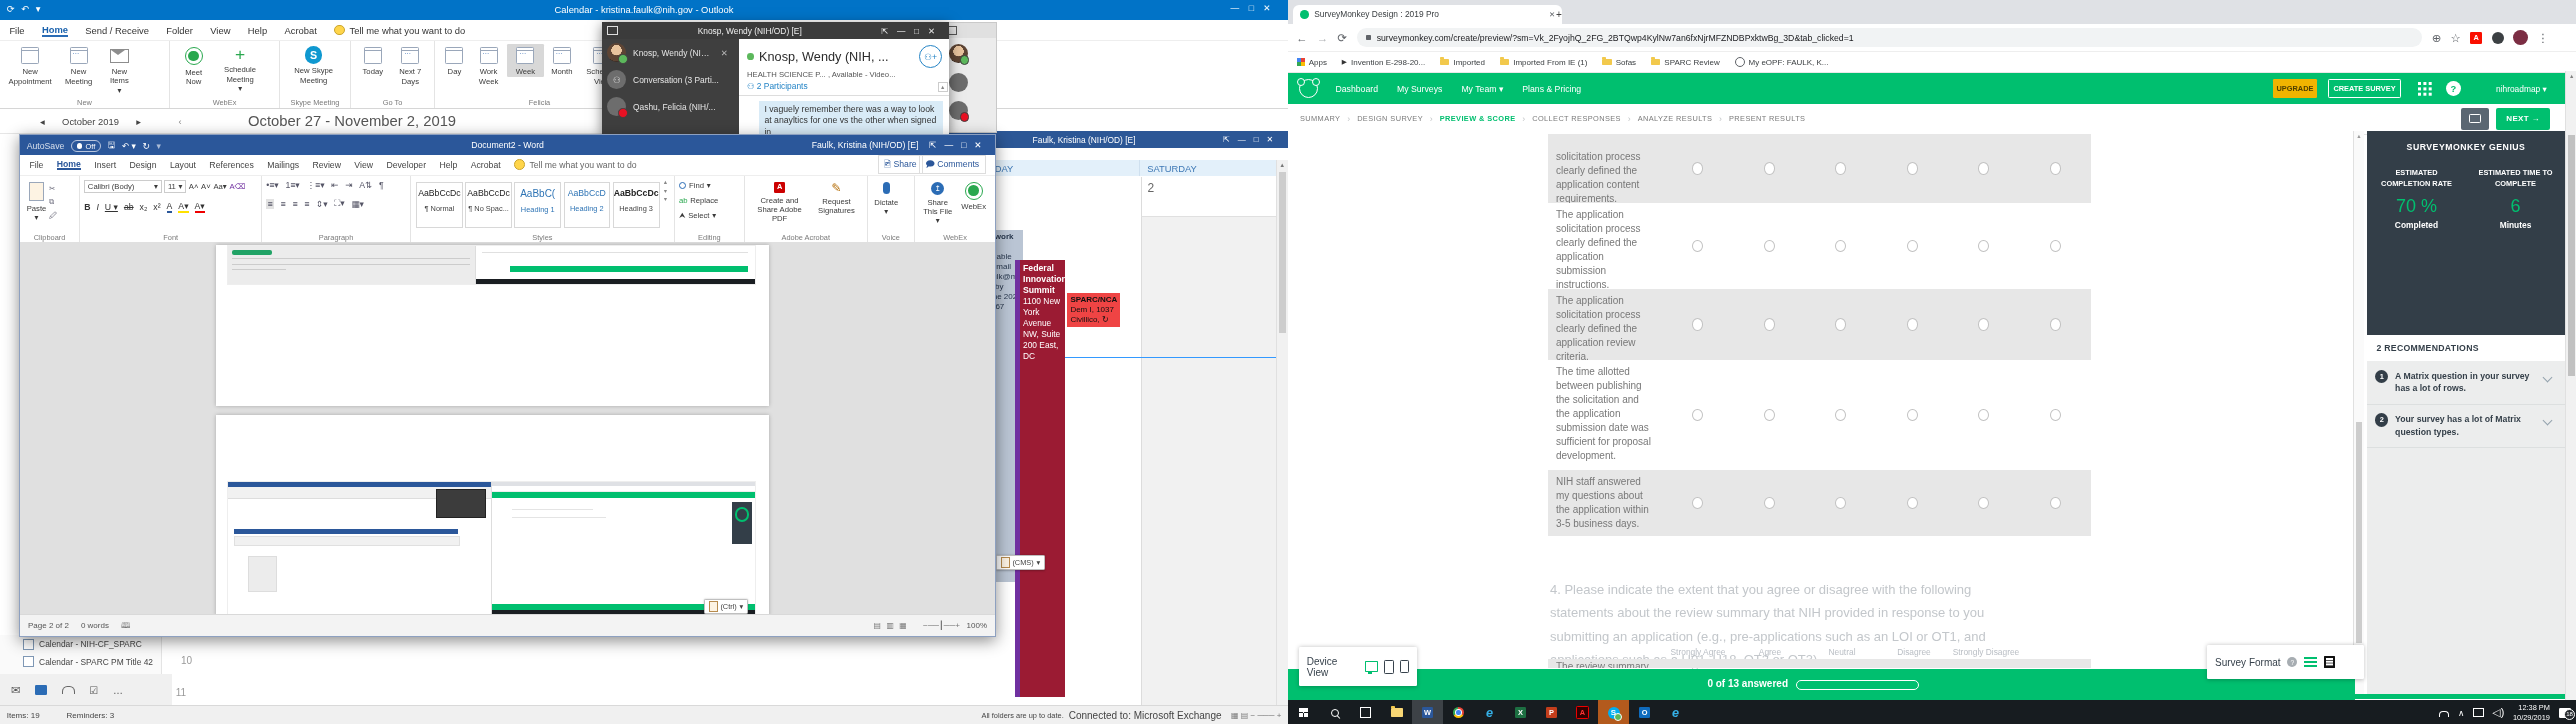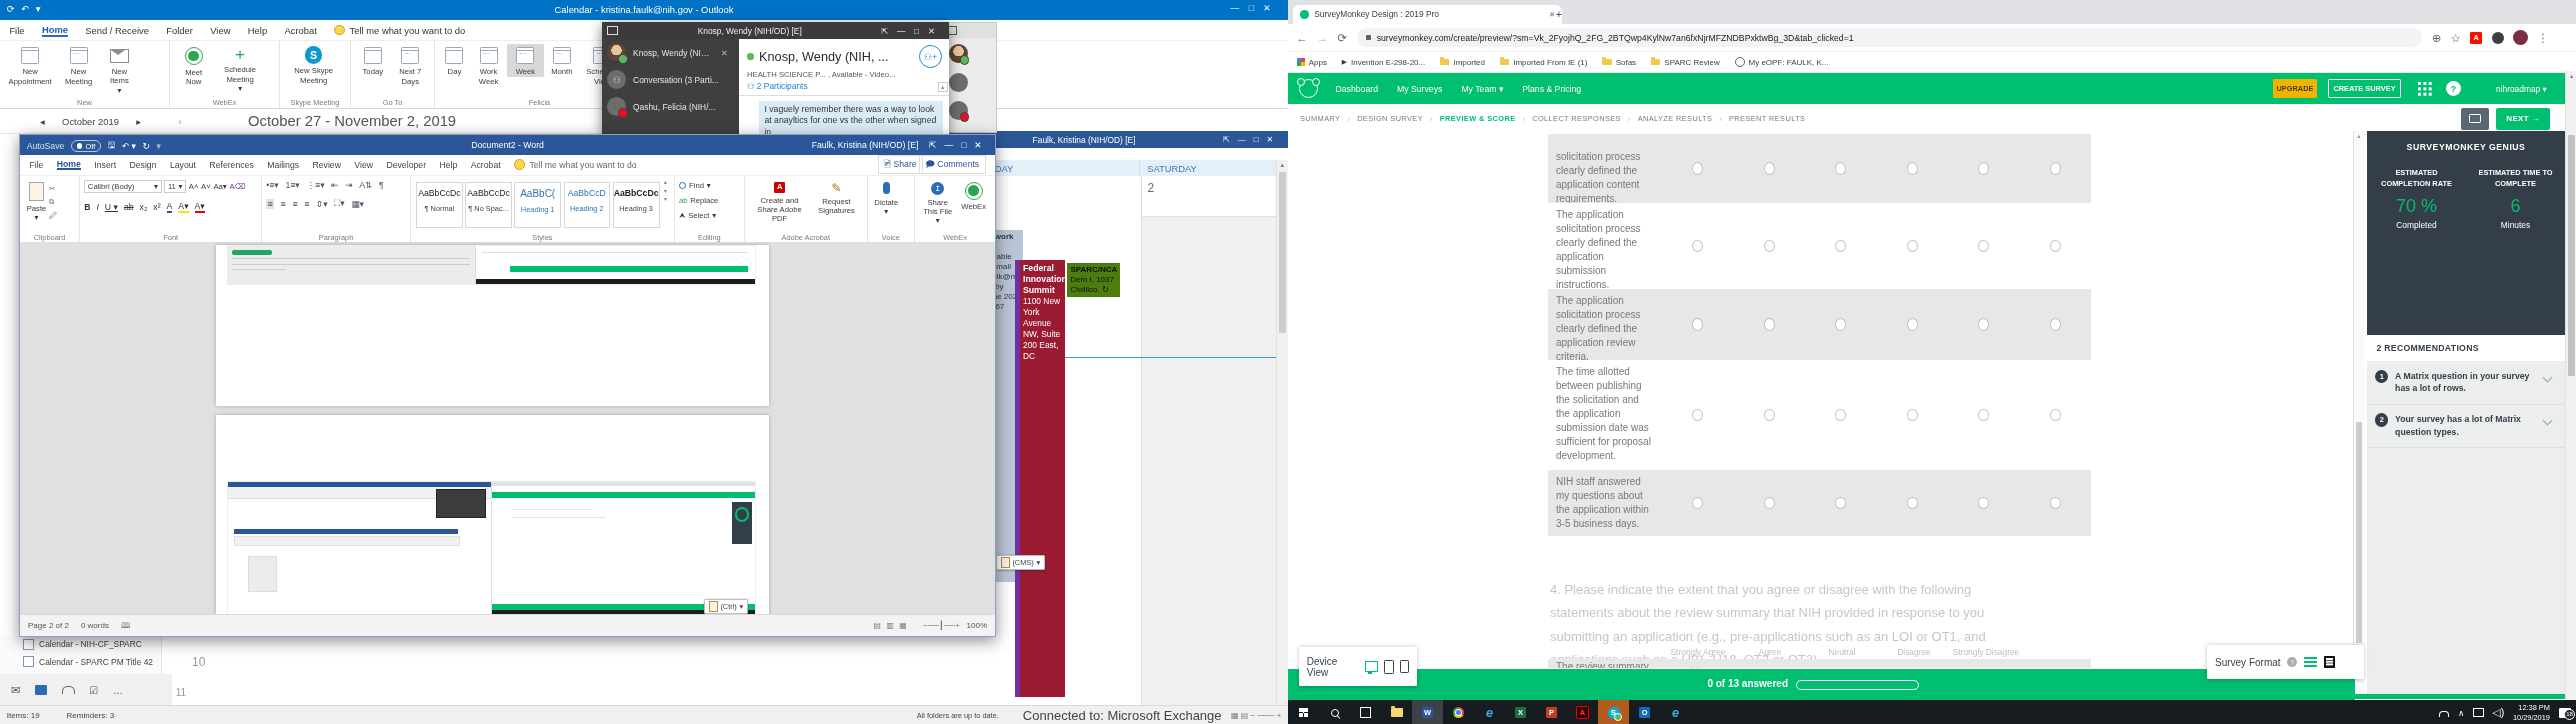--- a/index.html
+++ b/index.html
@@ -106,21 +106,21 @@
 .ic-desktop::after{content:"";position:absolute;left:2.7px;bottom:-3.4px;width:4px;height:2px;background:#00BF6F}
 .ic-tablet{width:8.7px;height:12px;border:1.3px solid #37424c;border-radius:1.3px}
 .ic-phone{width:6.7px;height:10.7px;border:1.3px solid #37424c;border-radius:1.3px}
 .sidebar-dark{position:absolute;left:1079px;top:131px;width:198px;height:204px;background:#333E48;color:#fff;text-align:center}
 .ring{width:89px;height:89px;border-radius:50%;margin:9.4px auto 0;background:conic-gradient(from 20deg,#2fc9a7 0deg,#12c48f 150deg,#00BF6F 288deg,#404a54 288deg 360deg);position:relative}
 .ring::before{content:"";position:absolute;inset:11.4px;border-radius:50%;background:#333E48}
 .ringtxt{position:absolute;inset:0;display:flex;align-items:center;justify-content:center;font-size:11.4px;color:#fff}
 .gcol{width:50%;padding:0 5.4px;box-sizing:border-box}
 .glab{font-size:7.4px;font-weight:bold;line-height:1.5}
 .gval{font-size:18px;color:#00BF6F;margin-top:6.7px}
-.gsub{font-size:8.4px;font-weight:normal;margin-top:2.7px}
+.gsub{font-size:8.4px;font-weight:bold;margin-top:2.7px}
 .rechdr{position:absolute;left:1079px;top:335px;width:198px;height:25.5px;background:#fff;display:flex;align-items:center;padding-left:9.4px;box-sizing:border-box;font-size:8.7px;font-weight:bold;color:#333E48;letter-spacing:0.3px}
 .reclist{position:absolute;left:1079px;top:361px;width:198px;height:333px;background:#eceded}
 .recitem{display:flex;gap:6.7px;padding:8.7px 8px;border-bottom:0.7px solid #dcdfdf;align-items:flex-start}
 .recnum{width:13.4px;height:13.4px;border-radius:50%;background:#333E48;color:#fff;font-size:7.4px;font-weight:bold;flex:none;display:flex;align-items:center;justify-content:center}
 .rectxt{font-size:8.7px;font-weight:bold;color:#333E48;line-height:1.45;width:142px}
 .chev{width:6px;height:6px;border-right:1.3px solid #94a3ae;border-bottom:1.3px solid #94a3ae;transform:rotate(45deg);margin-top:4px}
 
 #taskbar{position:absolute;left:0;top:700px;width:1288px;height:25px;background:#171c20;display:flex;align-items:center;z-index:40}
 .tslot{width:31px;height:25px;display:flex;align-items:center;justify-content:center;position:relative;flex:none}
 .tline::after{content:"";position:absolute;bottom:0;left:6.7px;right:6.7px;height:1.3px;background:#76b9ed}
@@ -252,37 +252,37 @@
       <div class="abs" style="left:0;top:197px;width:314px;height:1.3px;background:#3399ff"></div>
     </div>
 
     <div class="evt" style="left:976px;top:230px;width:42px;height:350px;background:#bac5d4;color:#27364c;padding:2px 2px 0 3.4px">
       <b>Telework</b> <span>8am Available via email k.faulk@ma and by phone 202-957-67</span>
     </div>
     <div class="evt" style="left:1015px;top:260px;width:50px;height:437px;background:#9b1b33;color:#fff;padding:2.7px 2.7px 0 8px;box-sizing:border-box">
       <span class="abs" style="left:0;top:0;bottom:0;width:4.7px;background:#7030a0"></span>
       <b style="font-size:8.7px">Federal Innovation Summit</b><br><span style="font-size:8.4px">1100 New York Avenue NW, Suite 200 East, DC</span>
     </div>
-    <div class="evt" style="left:1067px;top:263px;width:48px;height:32px;background:#4d7c0f;color:#111;padding:2px 1.3px 0 3.4px">
+    <div class="evt" style="left:1067px;top:293px;width:48px;height:32px;background:#ef4444;color:#111;padding:2px 1.3px 0 3.4px">
       <b>SPARC/NCA</b><br><span>Dem I, 1037</span><br><span>Civillico,</span> <span>↻</span>
     </div>
     <div class="chip" style="left:996px;top:555px;z-index:2">
         <span class="clipic"></span>
         <span>(CMS)</span>
         <span>▾</span>
       </div>
 
     <div class="abs scrtrk" style="left:1276px;top:160px;width:10.7px;height:545px">
       <div class="fcc" style="height:10.7px;font-size:6px;color:#777">▲</div>
       <div class="scrth" style="margin:1.3px 2px;width:6.7px;height:161px"></div>
     </div>
 
     <div class="abs" style="left:161px;top:635px;width:812px;height:70px;background:repeating-linear-gradient(to bottom,#fff 0 32px,#e7e7e7 32px 32px);border-top:0.7px solid #e0e0e0">
       <div class="abs" style="left:40px;top:0;bottom:0;width:771px;background:repeating-linear-gradient(to right,transparent 0 154px,#e7e7e7 154px 154px)"></div>
-      <div class="abs" style="left:31px;top:19px;font-size:12px;color:#9a9a9a">10</div>
+      <div class="abs" style="left:20px;top:19px;font-size:10px;color:#9a9a9a">10</div>
       <div class="abs" style="left:14.8px;top:51px;font-size:10px;color:#9a9a9a">11</div>
     </div>
 
     <div class="abs" style="left:0;top:635px;width:161px;height:70px;background:#fafafa;border-right:0.7px solid #e4e4e4;font-size:8.4px;color:#444">
       <div class="fc" style="padding:4px 0 0 23px">
           <span class="chk"></span>
           <span class="ell">Calendar - NIH-CF_SPARC</span>
         </div>
       <div class="fc" style="padding:6.7px 0 0 23px">
           <span class="chk"></span>
@@ -297,21 +297,21 @@
       <span style="font-size:11.4px;color:#555">✉</span>
       <span style="width:12px;height:10.7px;background:#2b6cb5;border-radius:1.3px"></span>
       <span style="width:10.7px;height:6.7px;border-radius:5.4px 5.4px 0 0;border:1.3px solid #666;border-bottom:none"></span>
       <span style="font-size:10px;color:#555">☑</span>
       <span style="font-size:10px;color:#555">…</span>
     </div>
     <div class="ol-status">
       <span>Items: 19</span>
       <span style="margin-left:27px">Reminders: 3</span>
       <span style="margin-left:auto;font-size:7.4px">All folders are up to date.</span>
-      <span style="margin-left:24px;font-size:13px">Connected to: Microsoft Exchange</span>
+      <span style="margin-left:5px;font-size:10px">Connected to: Microsoft Exchange</span>
       <span style="margin-left:9.4px;color:#777">▦ ▤ − ─── +</span>
     </div>
   </div>
 
   <div id="sk2strip" class="abs">
     <div style="height:14.8px;background:#e0e0e0;display:flex;align-items:center;padding-left:5.4px">
         <span style="width:8px;height:6.7px;border:1px solid #555"></span>
       </div>
     <div class="av photo" style="margin:6.7px 0 0 6.7px">
         <span class="presence p-green"></span>

